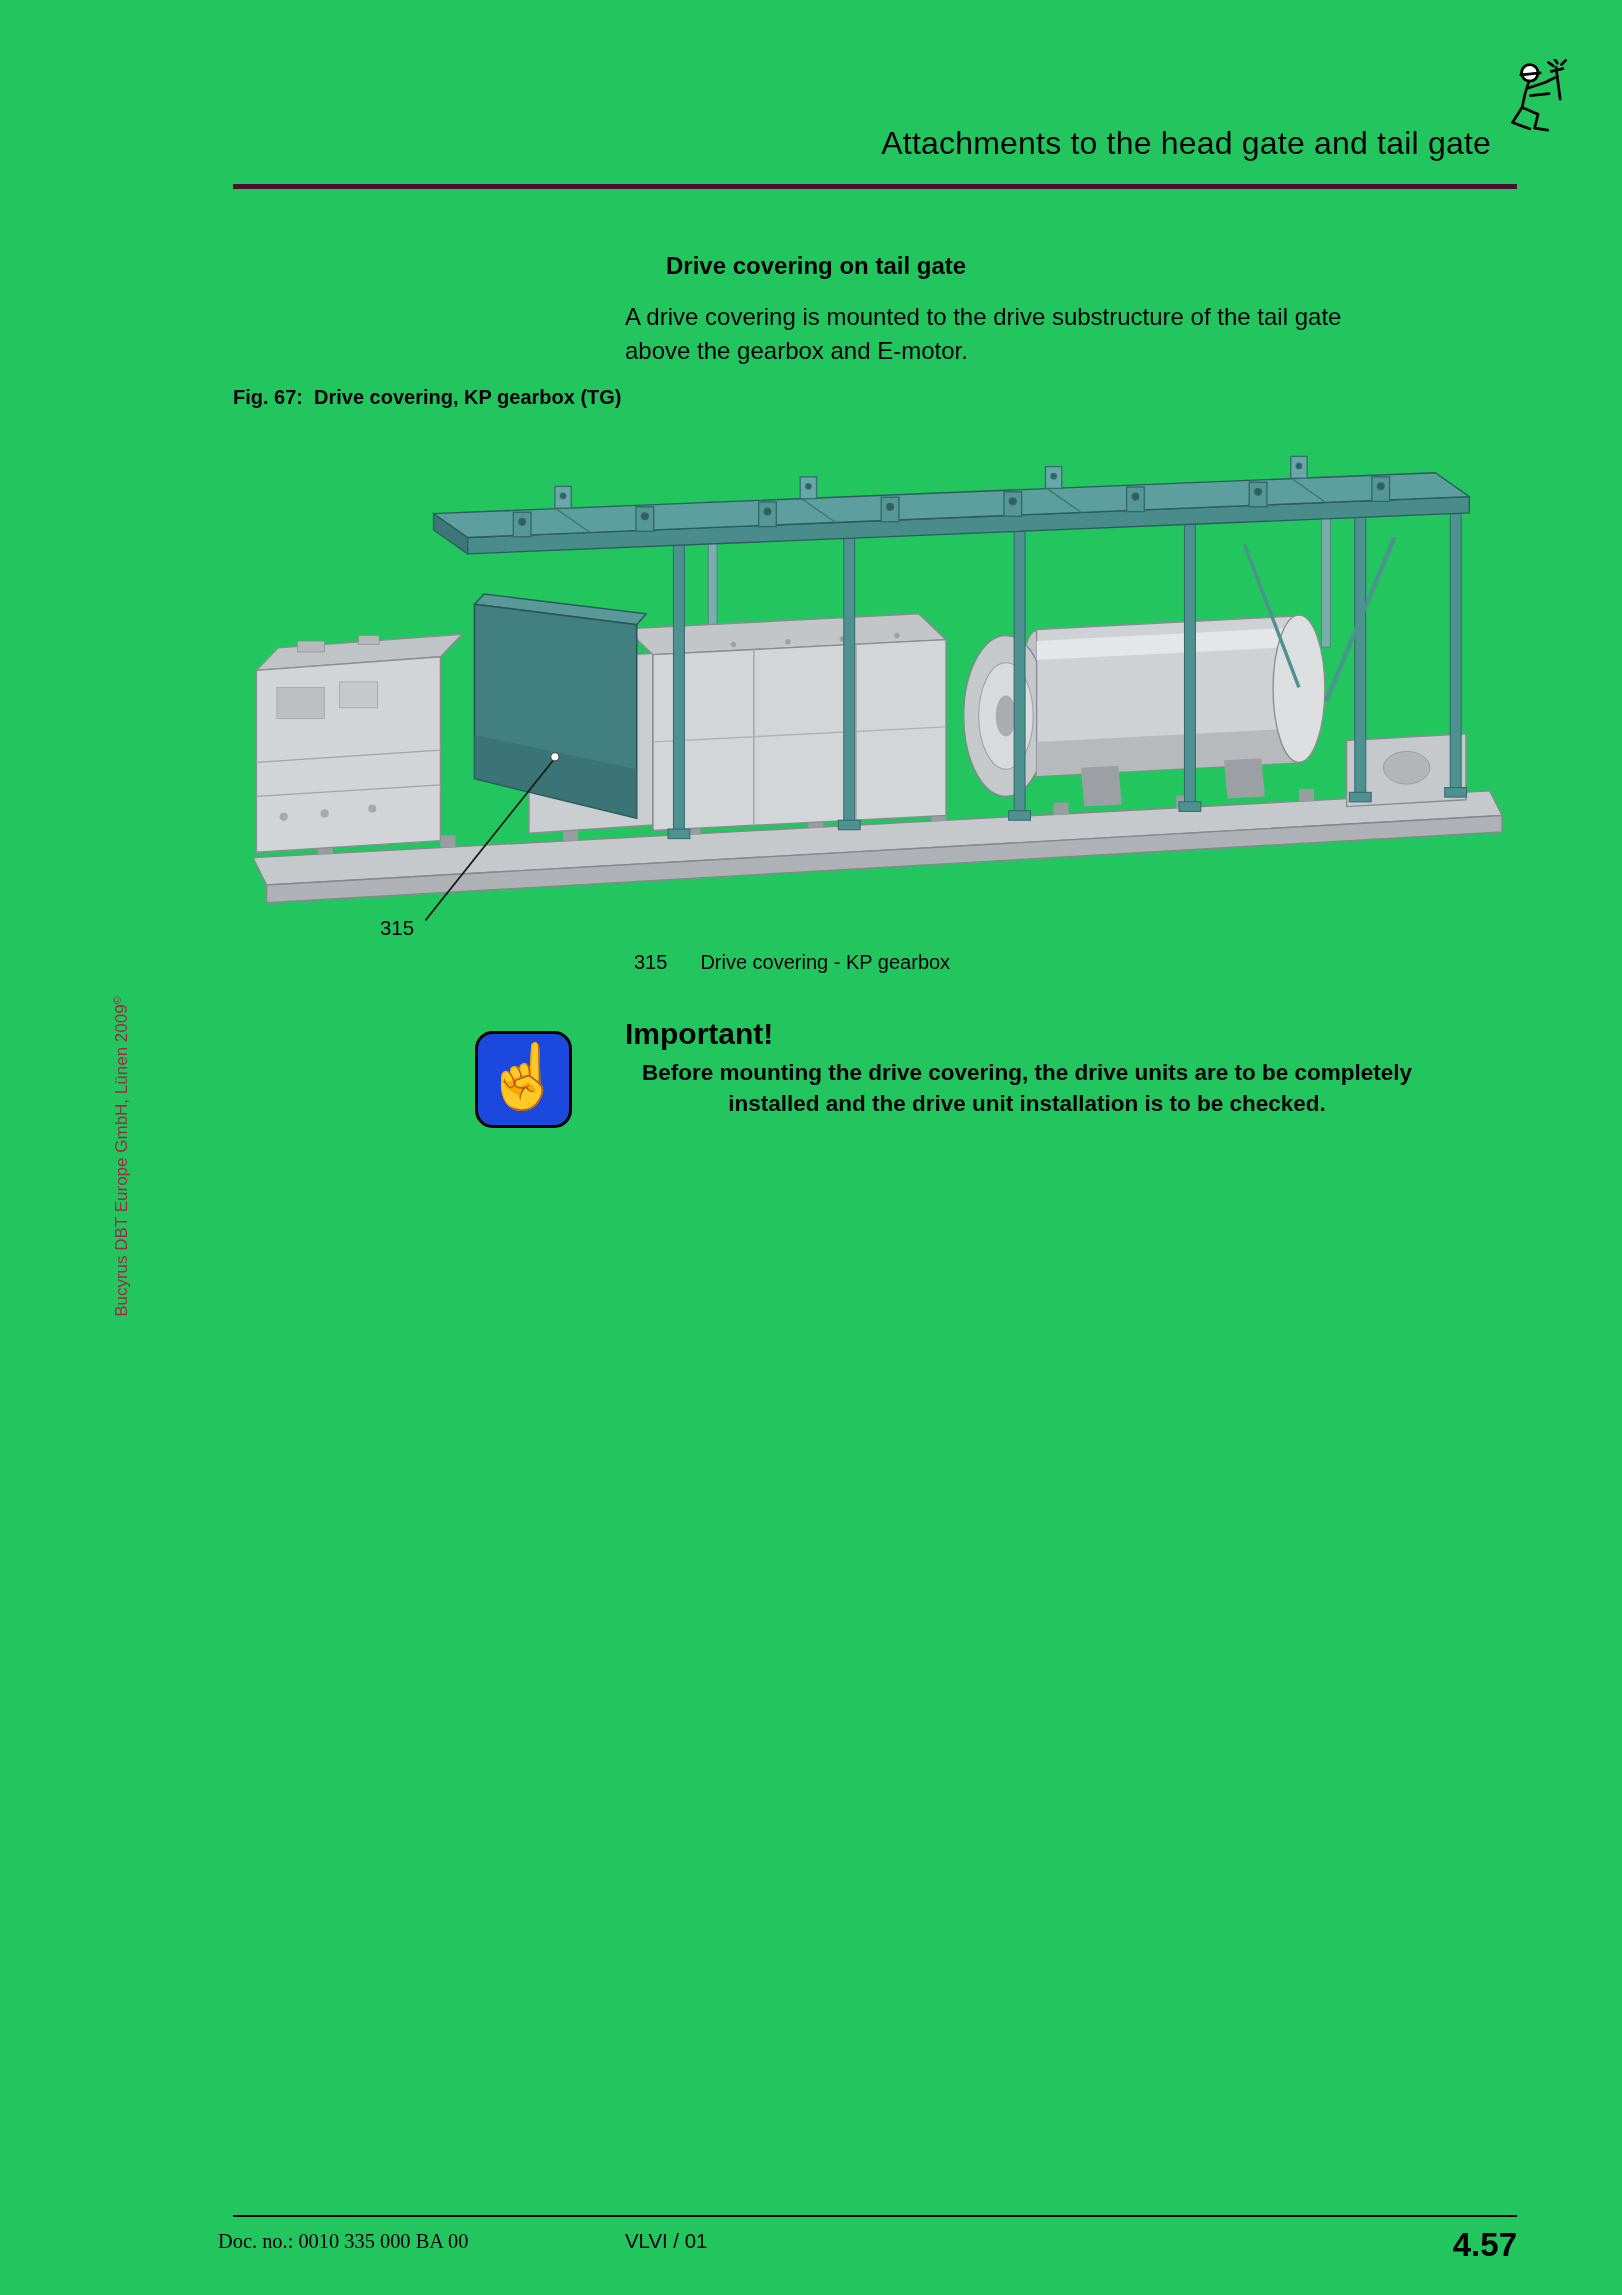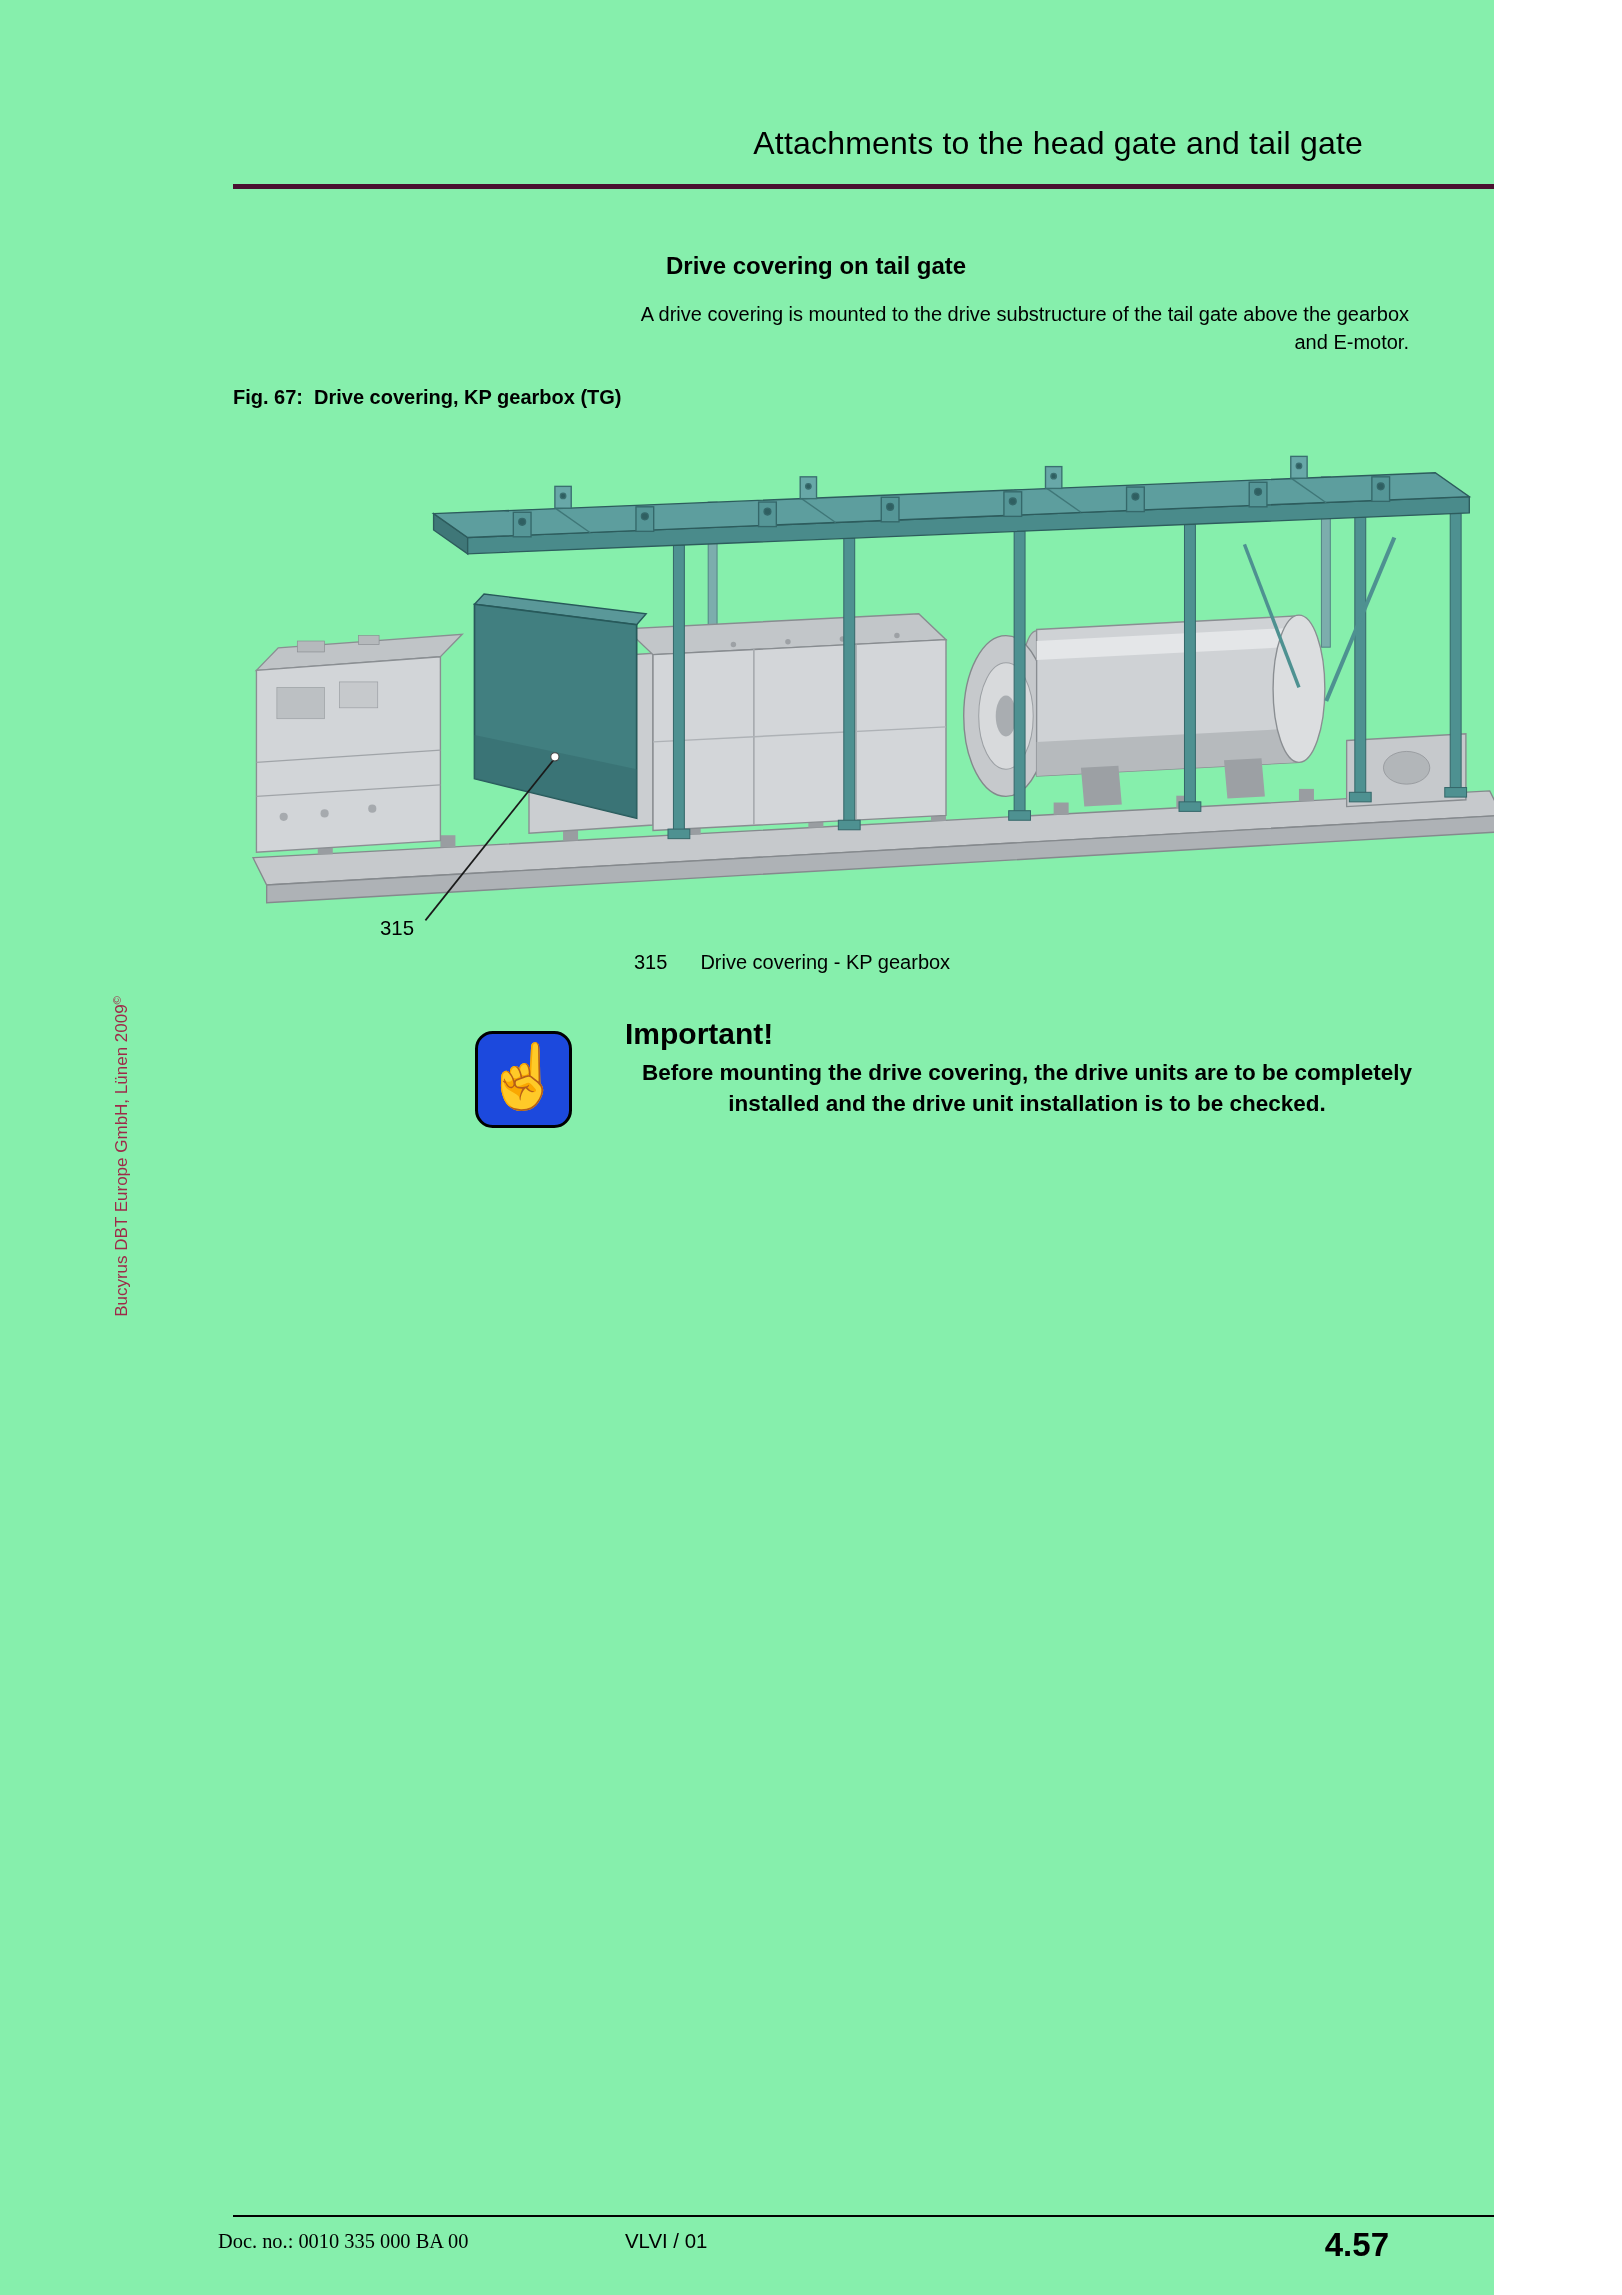--- a/index.html
+++ b/index.html
@@ -1,26 +1,26 @@
 <!DOCTYPE html>
 <html style="font-size:11px"><head>
 <meta charset="utf-8">
 <style>
   * { margin:0; padding:0; box-sizing:border-box; }
   html,body { background:#ffffff; }
   .page {
-    position:relative; width:1494px; height:2295px; background:#86efac;
+    position:relative; width:1622px; height:2295px; background:#22c55e;
     font-family:"Liberation Sans", sans-serif; color:#000; overflow:hidden;
   }
   .header-title { position:absolute; top:125px; right:131px; font-size:32px; letter-spacing:0.2px; white-space:nowrap; }
   .worker-icon { position:absolute; left:1498px; top:59px; width:76px; height:95px; }
   .header-rule { position:absolute; left:233px; top:184px; width:1284px; height:4.8px; background:#4a1031; }
 
   .section-heading { position:absolute; left:625px; top:252px; font-size:24px; font-weight:bold;margin-left:41px; }
-  .section-body { position:absolute; left:625px; top:300px; width:784px; font-size:20px; line-height:1.42;text-align:right; }
+  .section-body { position:absolute; left:625px; top:300px; width:784px; font-size:24px; line-height:1.42; }
 
   .fig-caption { position:absolute; left:233px; top:386px; font-size:20px; font-weight:bold; white-space:nowrap;text-align:center; }
   .fig-caption .cap-text { margin-left:11px; }
 
   .figure-area { position:absolute; left:236px; top:442px; width:1281px; height:518px; }
   .figure-area svg { display:block; width:100%; height:100%; }
 
   .callout { position:absolute; left:380px; top:917px; font-size:20.4px; }
   .legend { position:absolute; left:634px; top:951px; font-size:20px; white-space:nowrap; }
   .legend .legend-text { margin-left:33px; }

